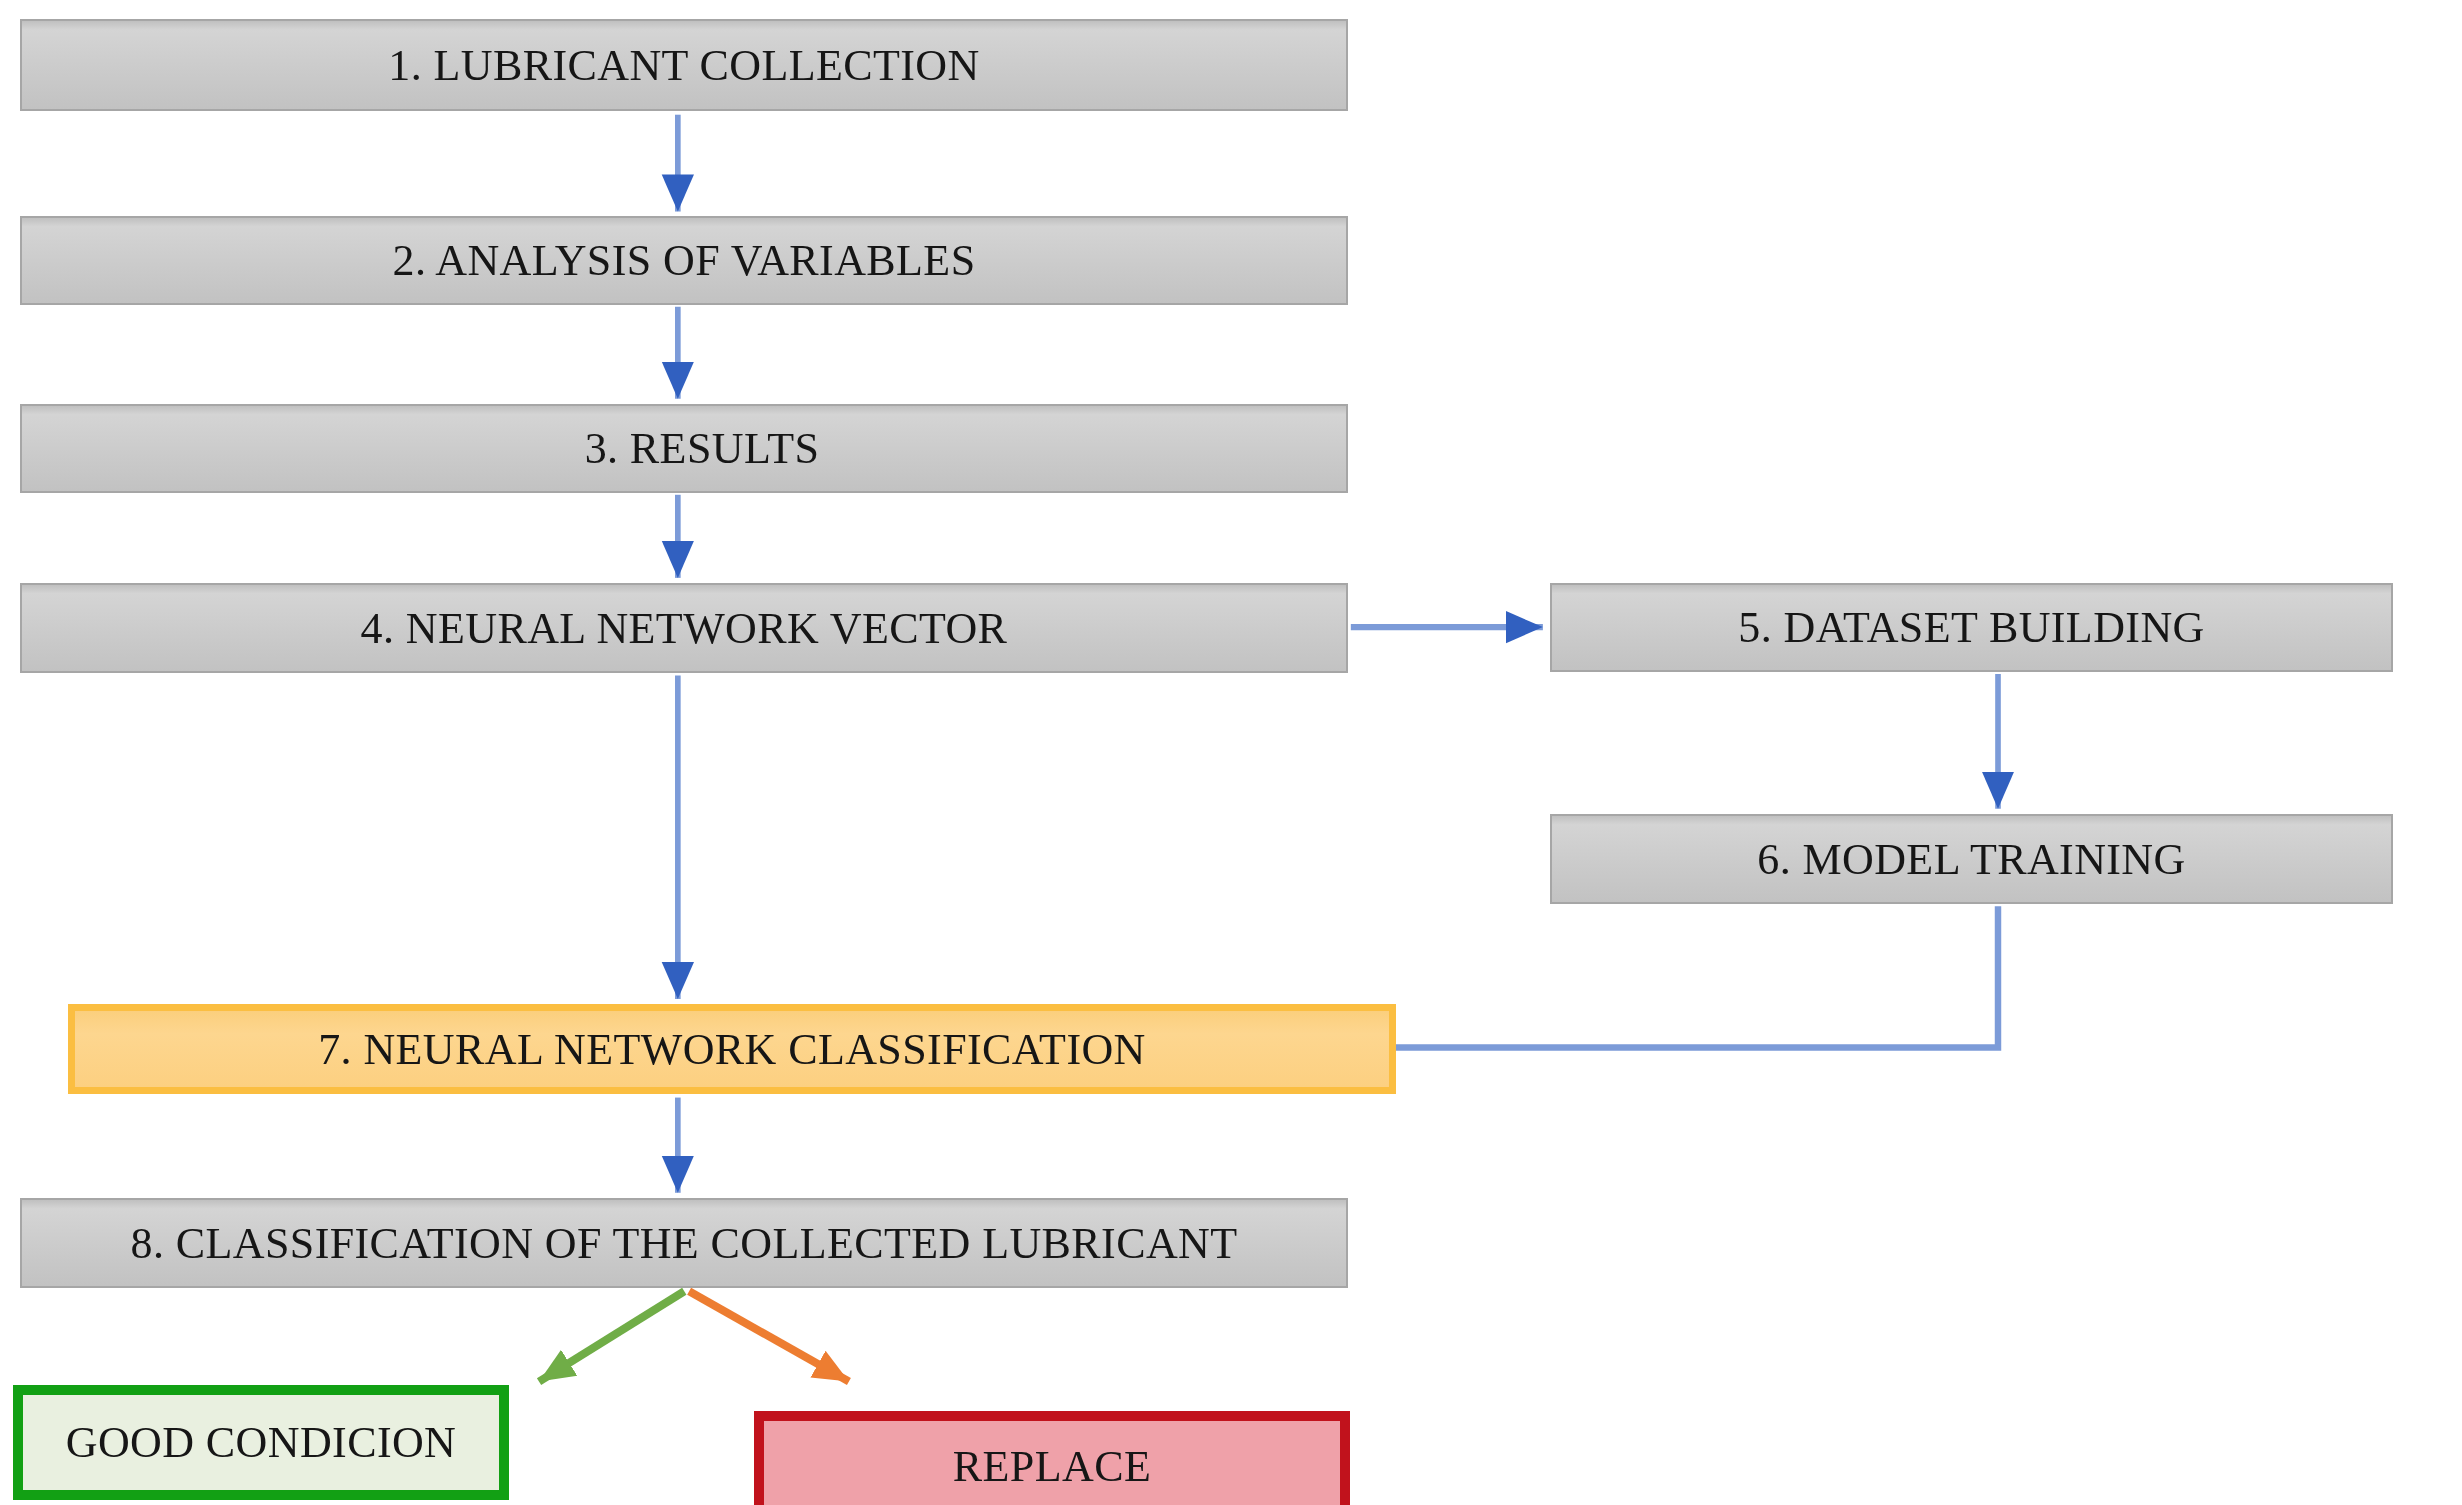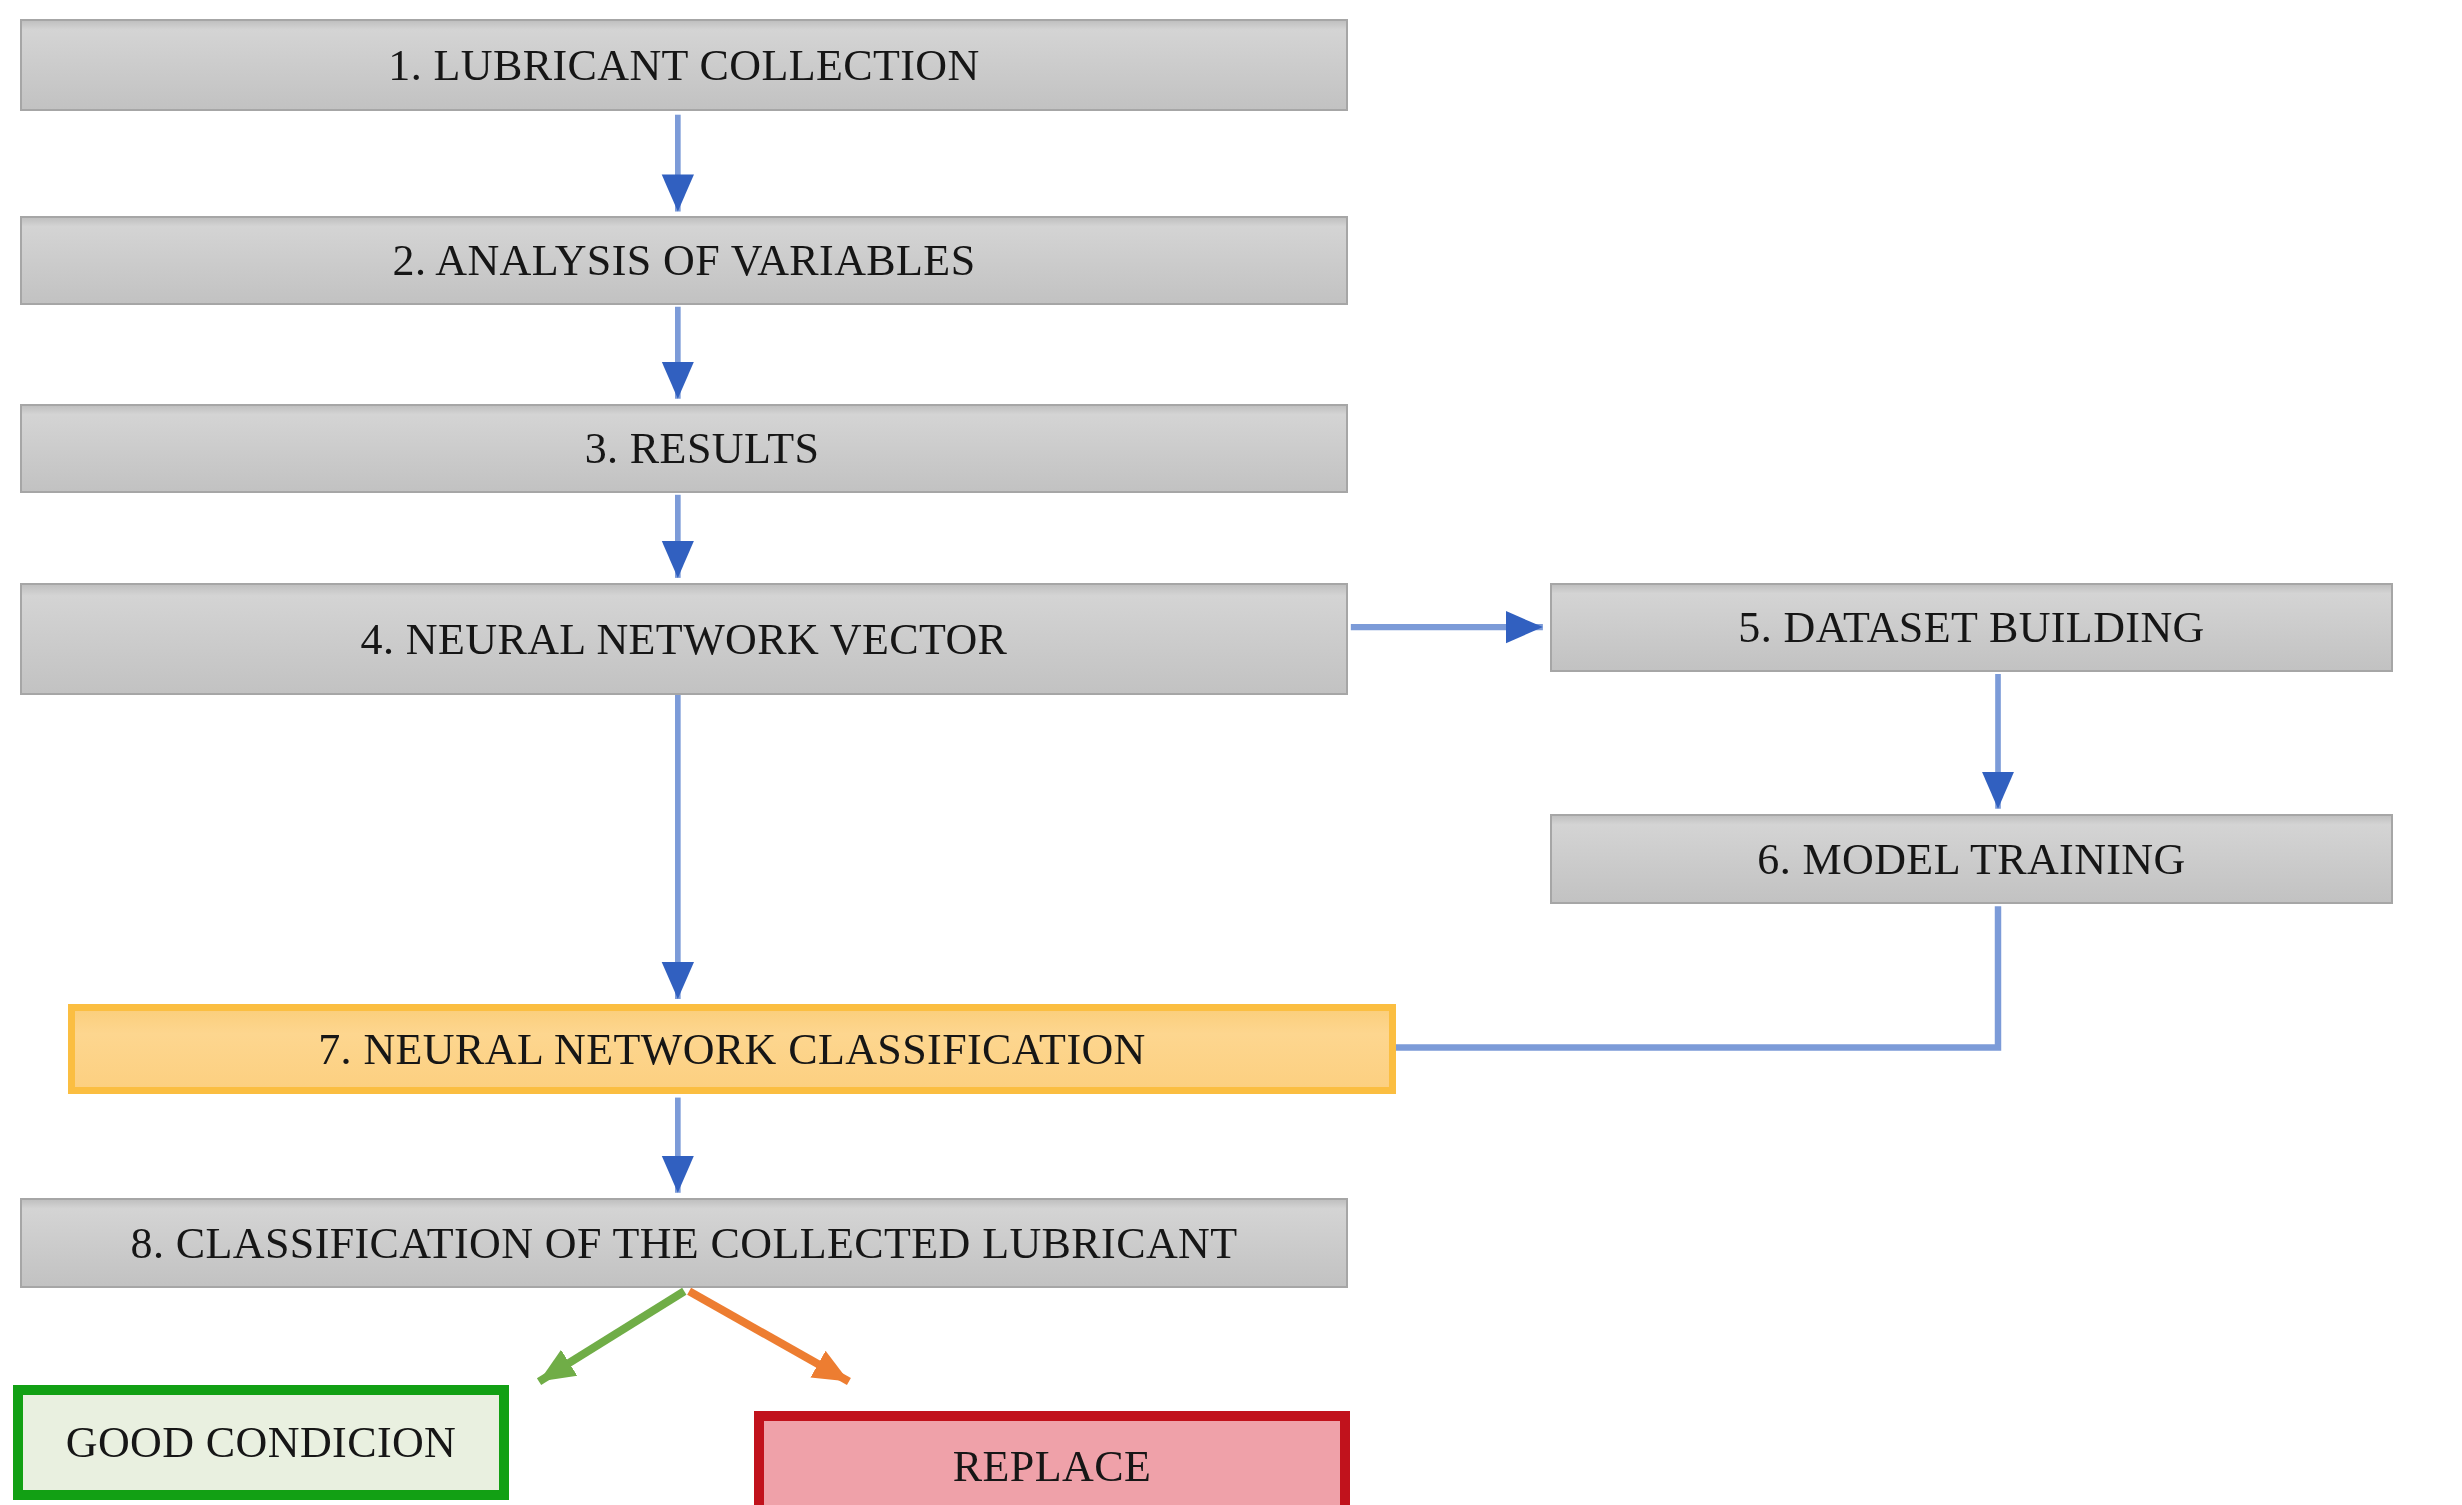--- a/index.html
+++ b/index.html
@@ -90,21 +90,21 @@
     <line x1="848" y1="1600" x2="668" y2="1712" stroke="#70ad47" stroke-width="10" marker-end="url(#mh-green)"></line>
     <line x1="854" y1="1600" x2="1052" y2="1712" stroke="#ed7d31" stroke-width="10" marker-end="url(#mh-orange)"></line>
   </svg>
 
   <div class="box step col-main" style="top:19.4px;  height:92px;">1. LUBRICANT COLLECTION</div>
 
   <div class="box step col-main" style="top:216px; height:89px;">2. ANALYSIS OF VARIABLES</div>
 
   <div class="box step col-main" style="top:404px; height:89px;padding-left:36px;">3. RESULTS</div>
 
-  <div class="box step col-main" style="top:583px; height:112px;">4. NEURAL NETWORK VECTOR</div>
+  <div class="box step col-main" style="top:583px; height:90px;">4. NEURAL NETWORK VECTOR</div>
 
   <div class="box step col-right" style="top:583px; height:89px;">5. DATASET BUILDING</div>
 
   <div class="box step col-right" style="top:814px; height:90px;">6. MODEL TRAINING</div>
 
   <div class="box step highlight col-main" style="top:1004px; height:90px;margin-left:48px;">7. NEURAL NETWORK CLASSIFICATION</div>
 
   <div class="box step col-main" style="top:1198px; height:90px;">8. CLASSIFICATION OF THE COLLECTED LUBRICANT</div>
 
   <div class="box outcome good" style="left:13px; top:1385px; width:496px; height:115px;">GOOD CONDICION</div>

